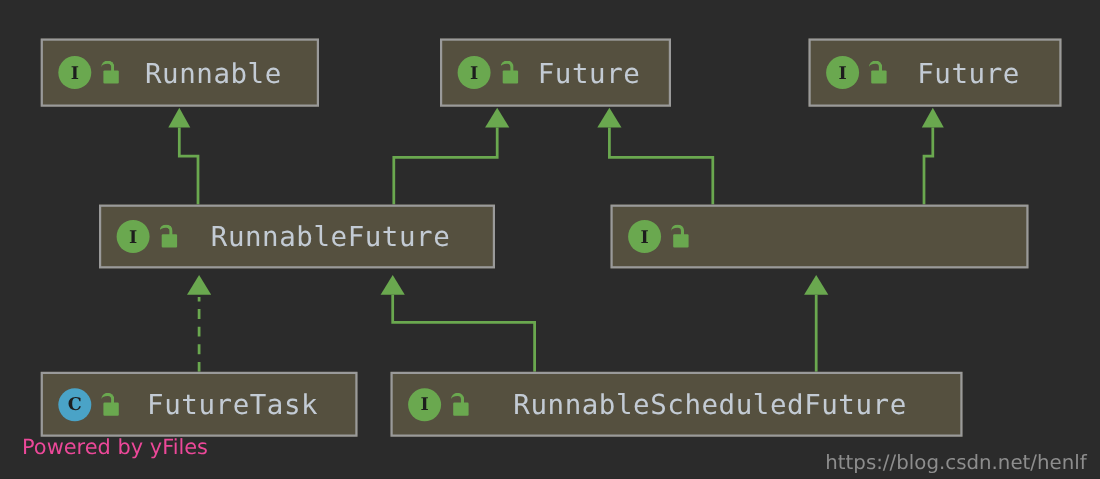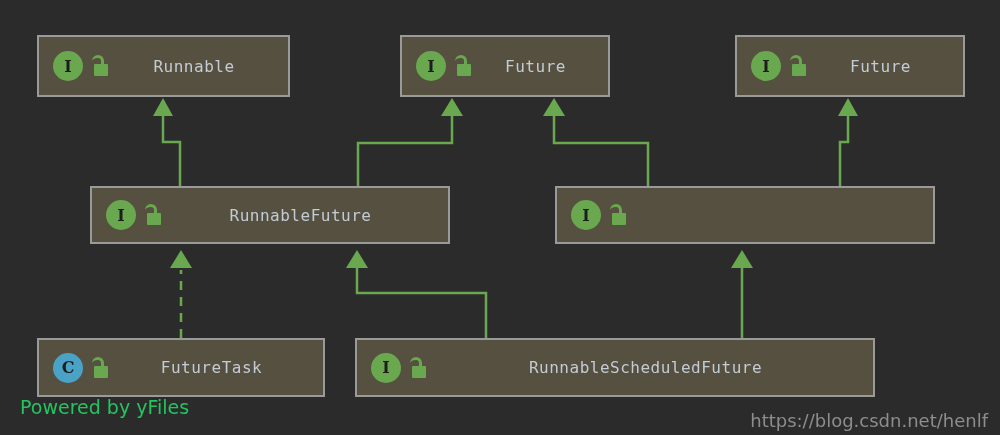--- a/index.html
+++ b/index.html
@@ -65,40 +65,40 @@
     top: 10px;
     width: 14px;
     height: 12px;
     background: #6aa84f;
     border-radius: 1px;
   }
   .uml-name {
     flex: 1 1 auto;
     text-align: center;
     color: #c3cbd4;
-    font-size: 16px;
+    font-size: 25px;
     letter-spacing: 0.5px;
     white-space: nowrap;
     padding-right: 14px;
     padding-left: 4px;
   }
 
   .edges {
     position: absolute;
     left: 0;
     top: 0;
     width: 1000px;
     height: 435px;
     z-index: 1;
   }
   .watermark-left {
     position: absolute;
     left: 20px;
     top: 396px;
-    color: #22c55e;
+    color: #ec4899;
     font-family: "DejaVu Sans", "Liberation Sans", sans-serif;
     font-size: 19px;
     z-index: 2;
   }
   .watermark-right {
     position: absolute;
     right: 12px;
     top: 410px;
     color: #8d8d8d;
     font-family: "DejaVu Sans", "Liberation Sans", sans-serif;

